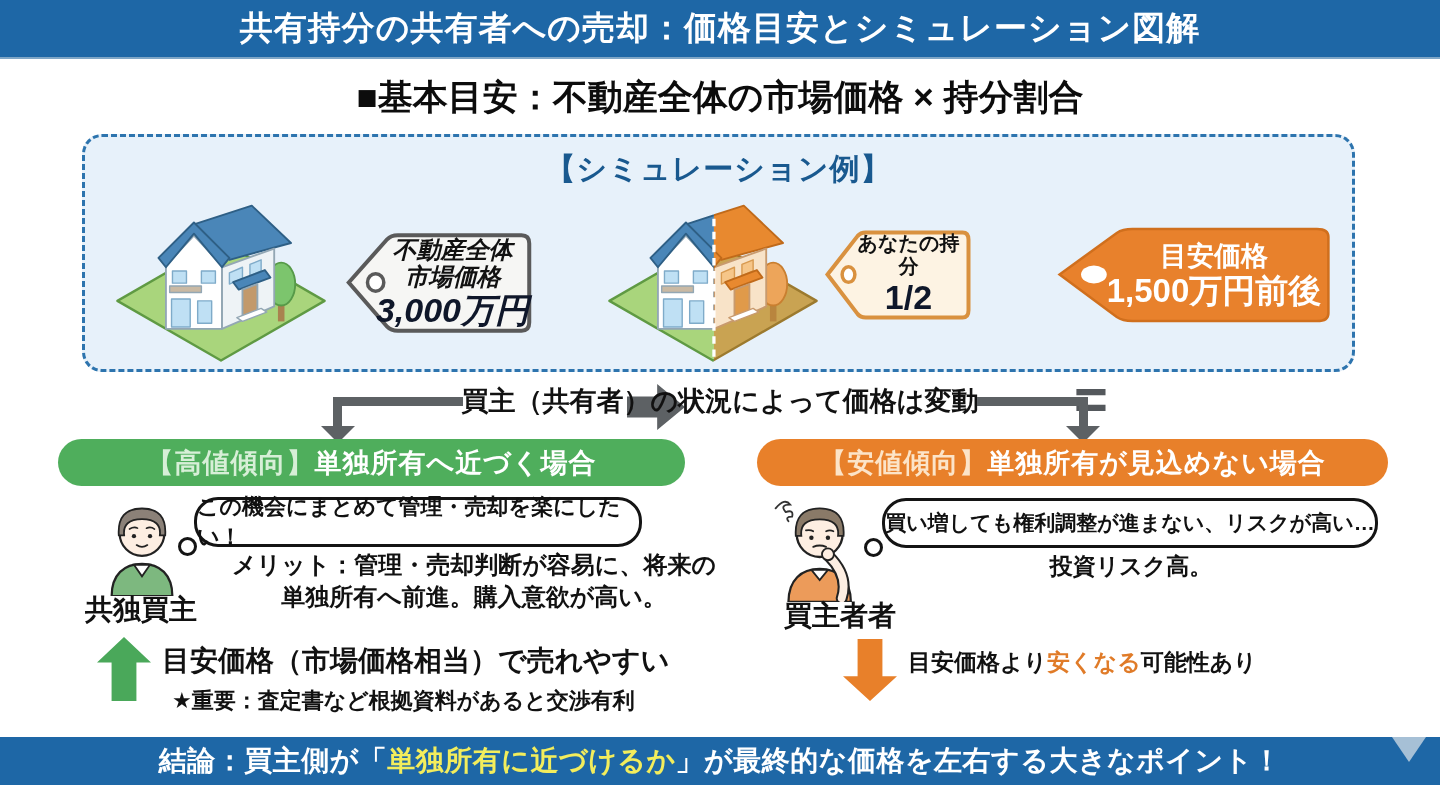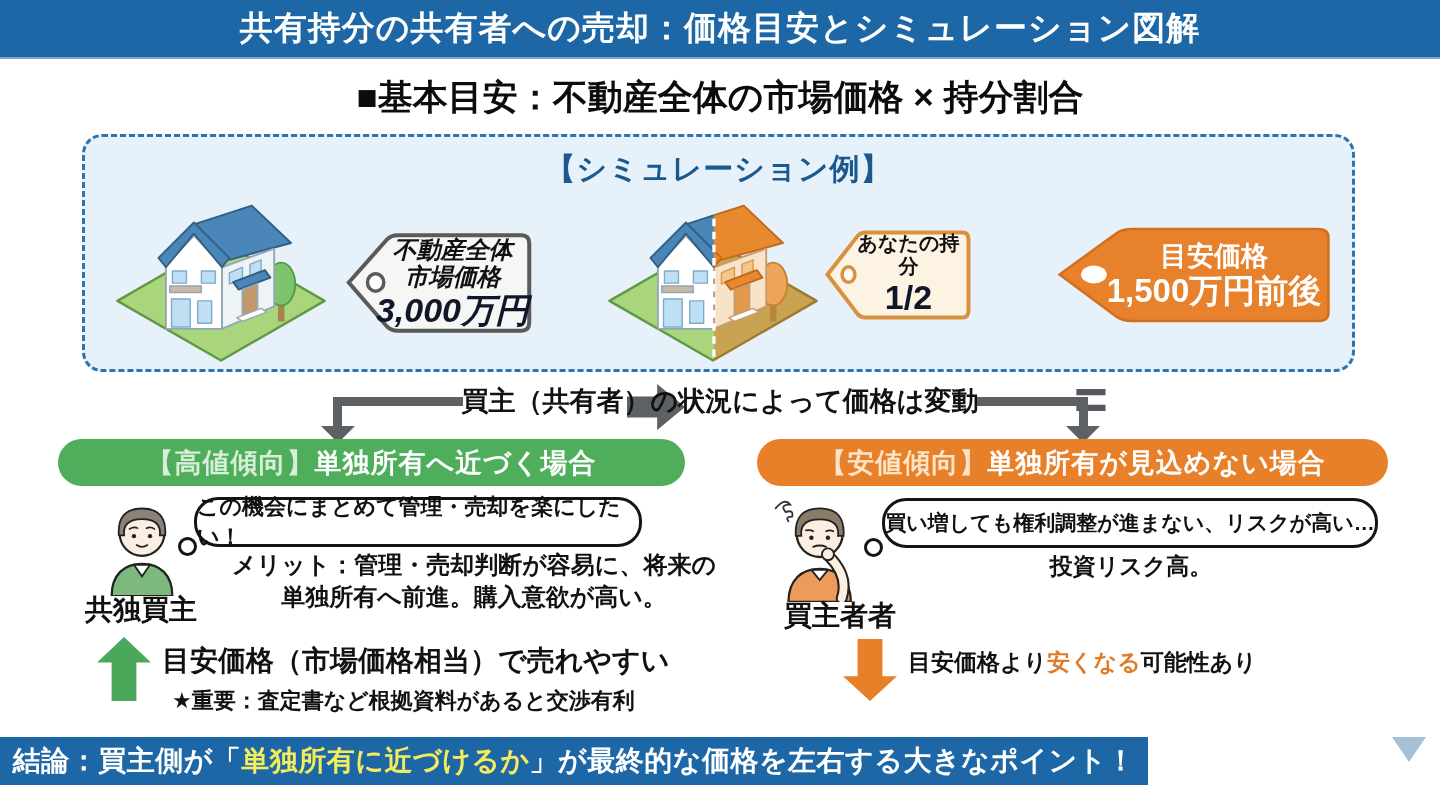--- a/index.html
+++ b/index.html
@@ -3,21 +3,21 @@
 <meta charset="utf-8">
 <style>
   html,body{margin:0;padding:0;background:#fff;}
   #canvas{position:relative;width:1440px;height:785px;background:#ffffff;overflow:hidden;
           font-family:"Liberation Sans","DejaVu Sans",sans-serif;}
   .abs{position:absolute;}
   
   .bar{background:#1e67a6;color:#fff;display:flex;align-items:center;justify-content:center;}
   #topbar{left:0;top:0;width:1440px;height:57px;font-size:33px;font-weight:800;letter-spacing:1px;
           border-bottom:2px solid #7fa6c6;}
-  #footerbar{left:0;top:737px;width:1148px;height:48px;font-size:28px;font-weight:800;letter-spacing:.5px;}
+  #footerbar{left:0;top:737px;width:1440px;height:48px;font-size:28px;font-weight:800;letter-spacing:.5px;}
   #footerbar .hl{color:#f3ed5c;}
   #footer-notch{left:1392px;top:737px;width:0;height:0;border-left:17px solid transparent;
           border-right:17px solid transparent;border-top:25px solid #a6c0d6;}
   
   #heading{left:0;top:74px;width:1440px;text-align:center;font-size:35px;font-weight:900;color:#0c0c0c;}
   
   #simbox{left:82px;top:134px;width:1267px;height:232px;background:#e7f1fa;border:3px dashed #2d74ae;
           border-radius:20px;}
   #sim-title{left:0;top:12px;width:1267px;text-align:center;font-size:30px;font-weight:900;color:#19598f;letter-spacing:1px;}
   

